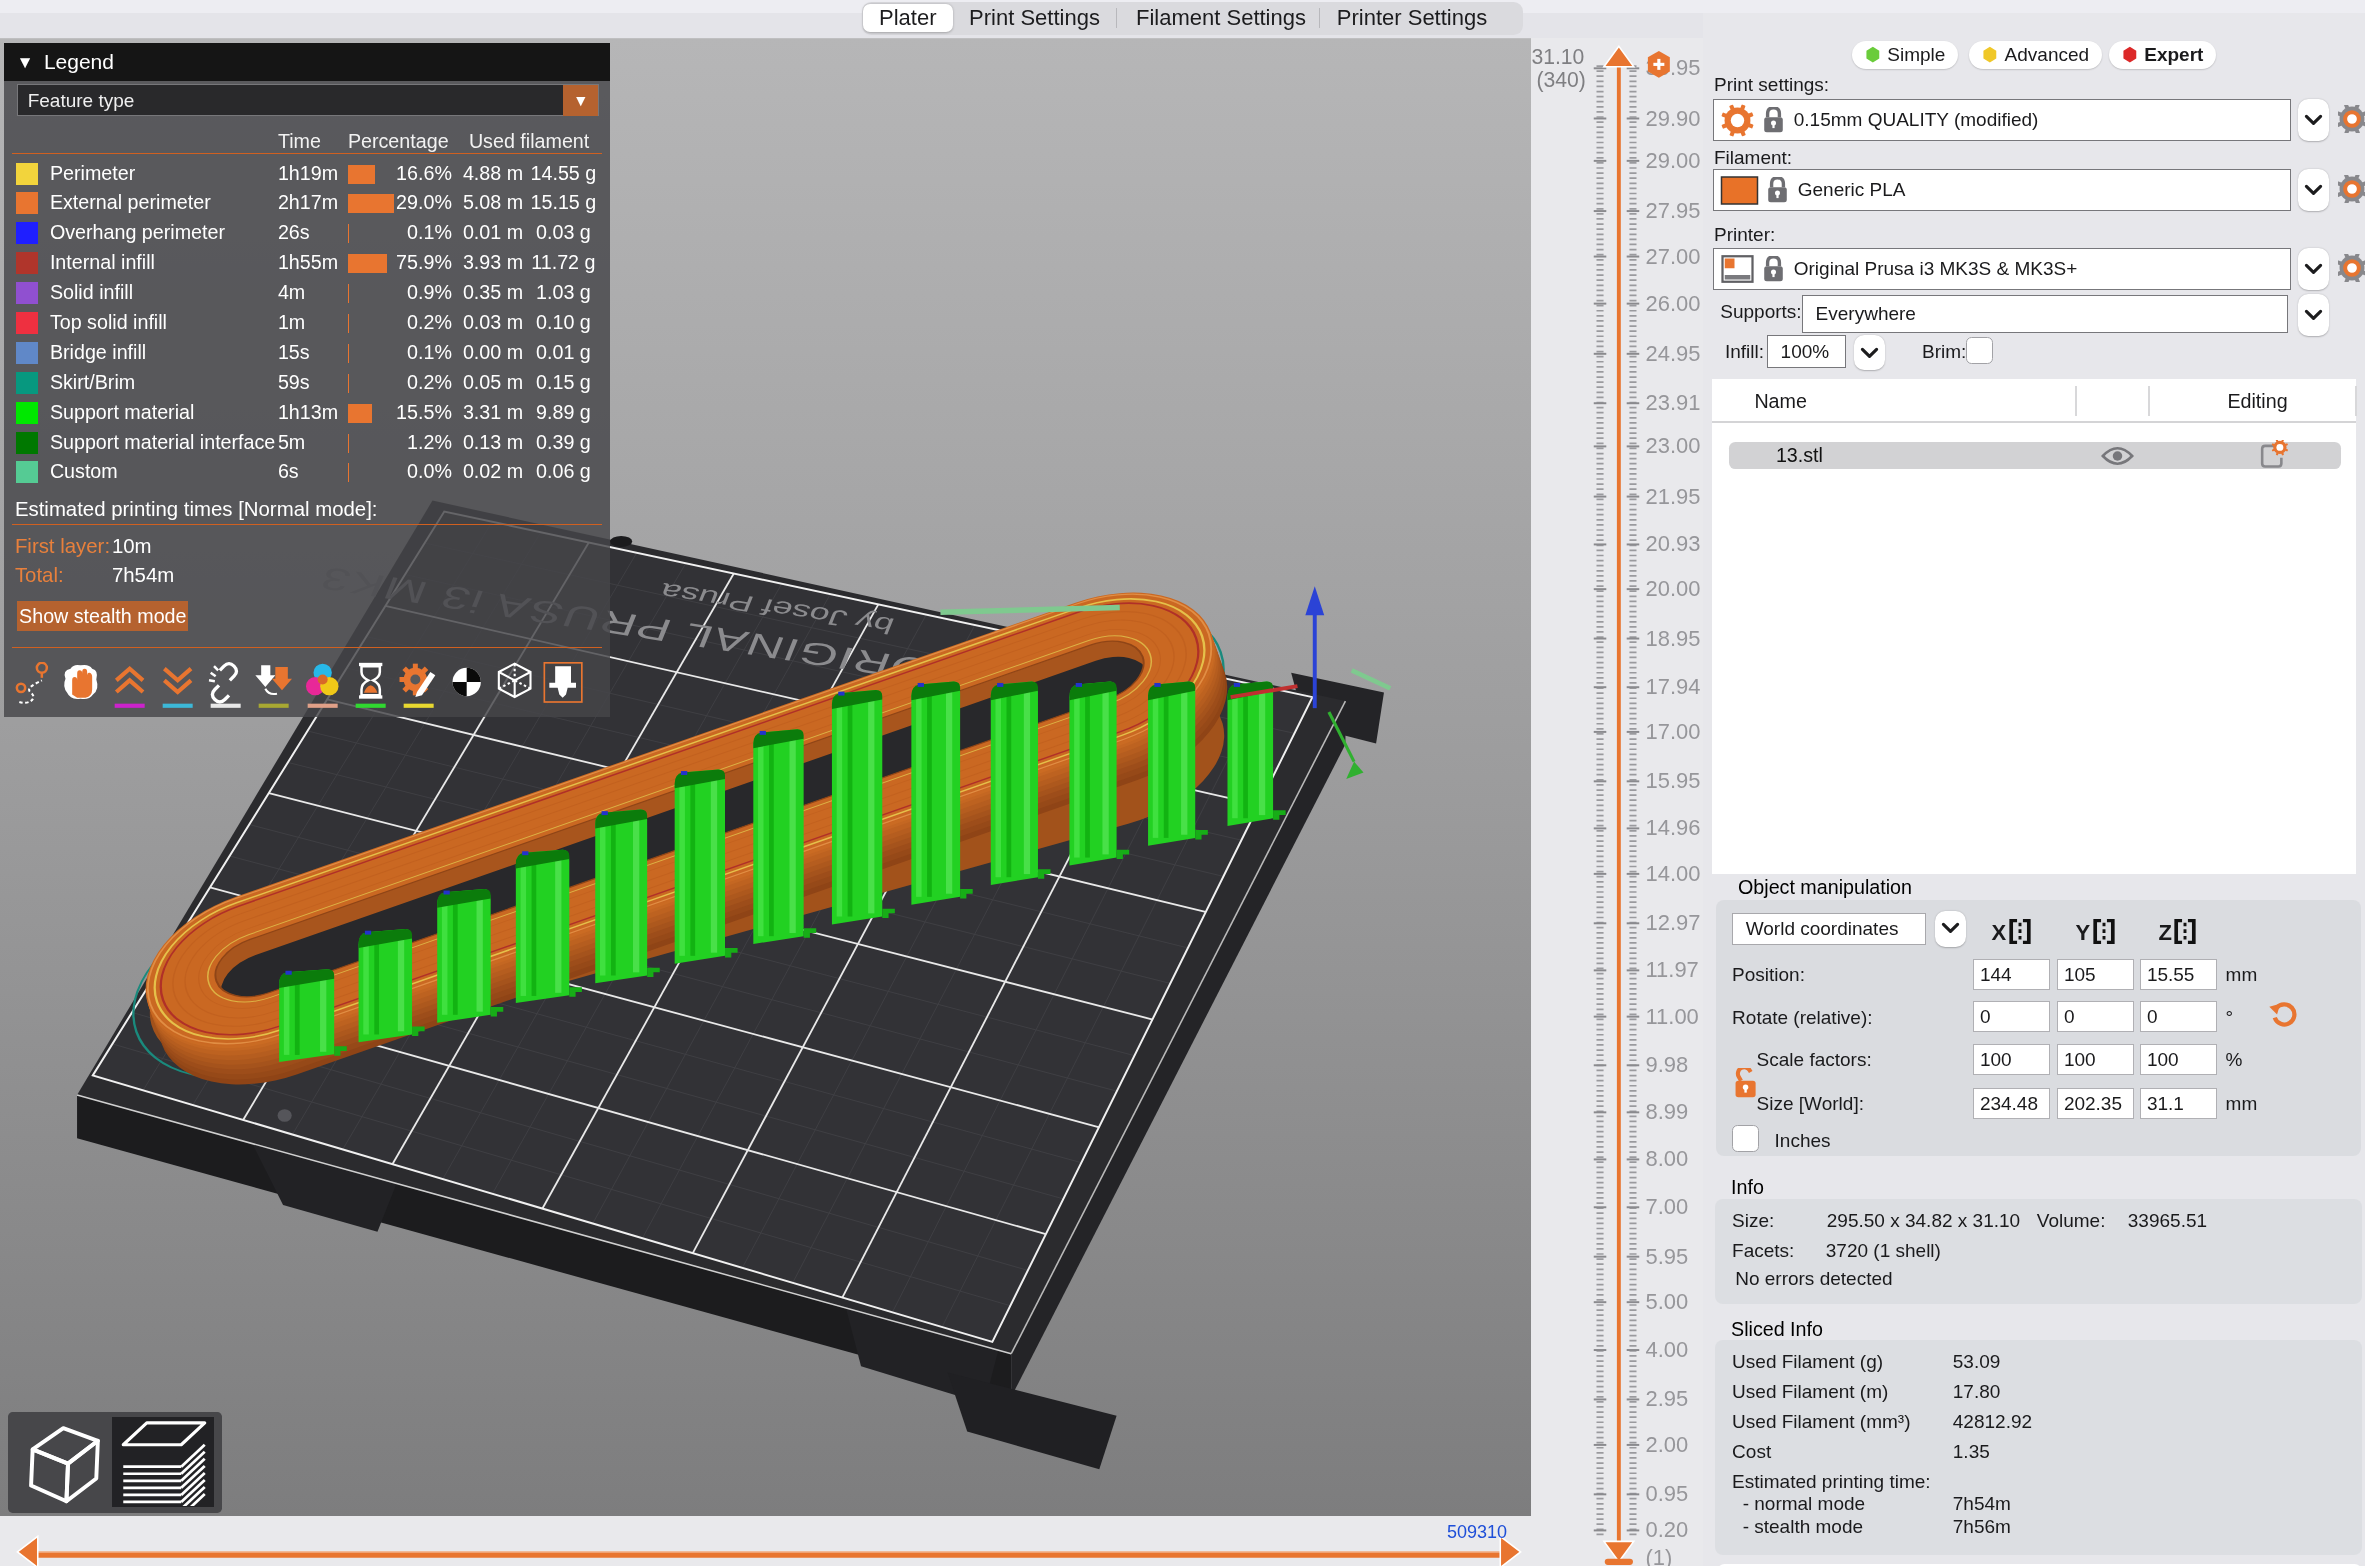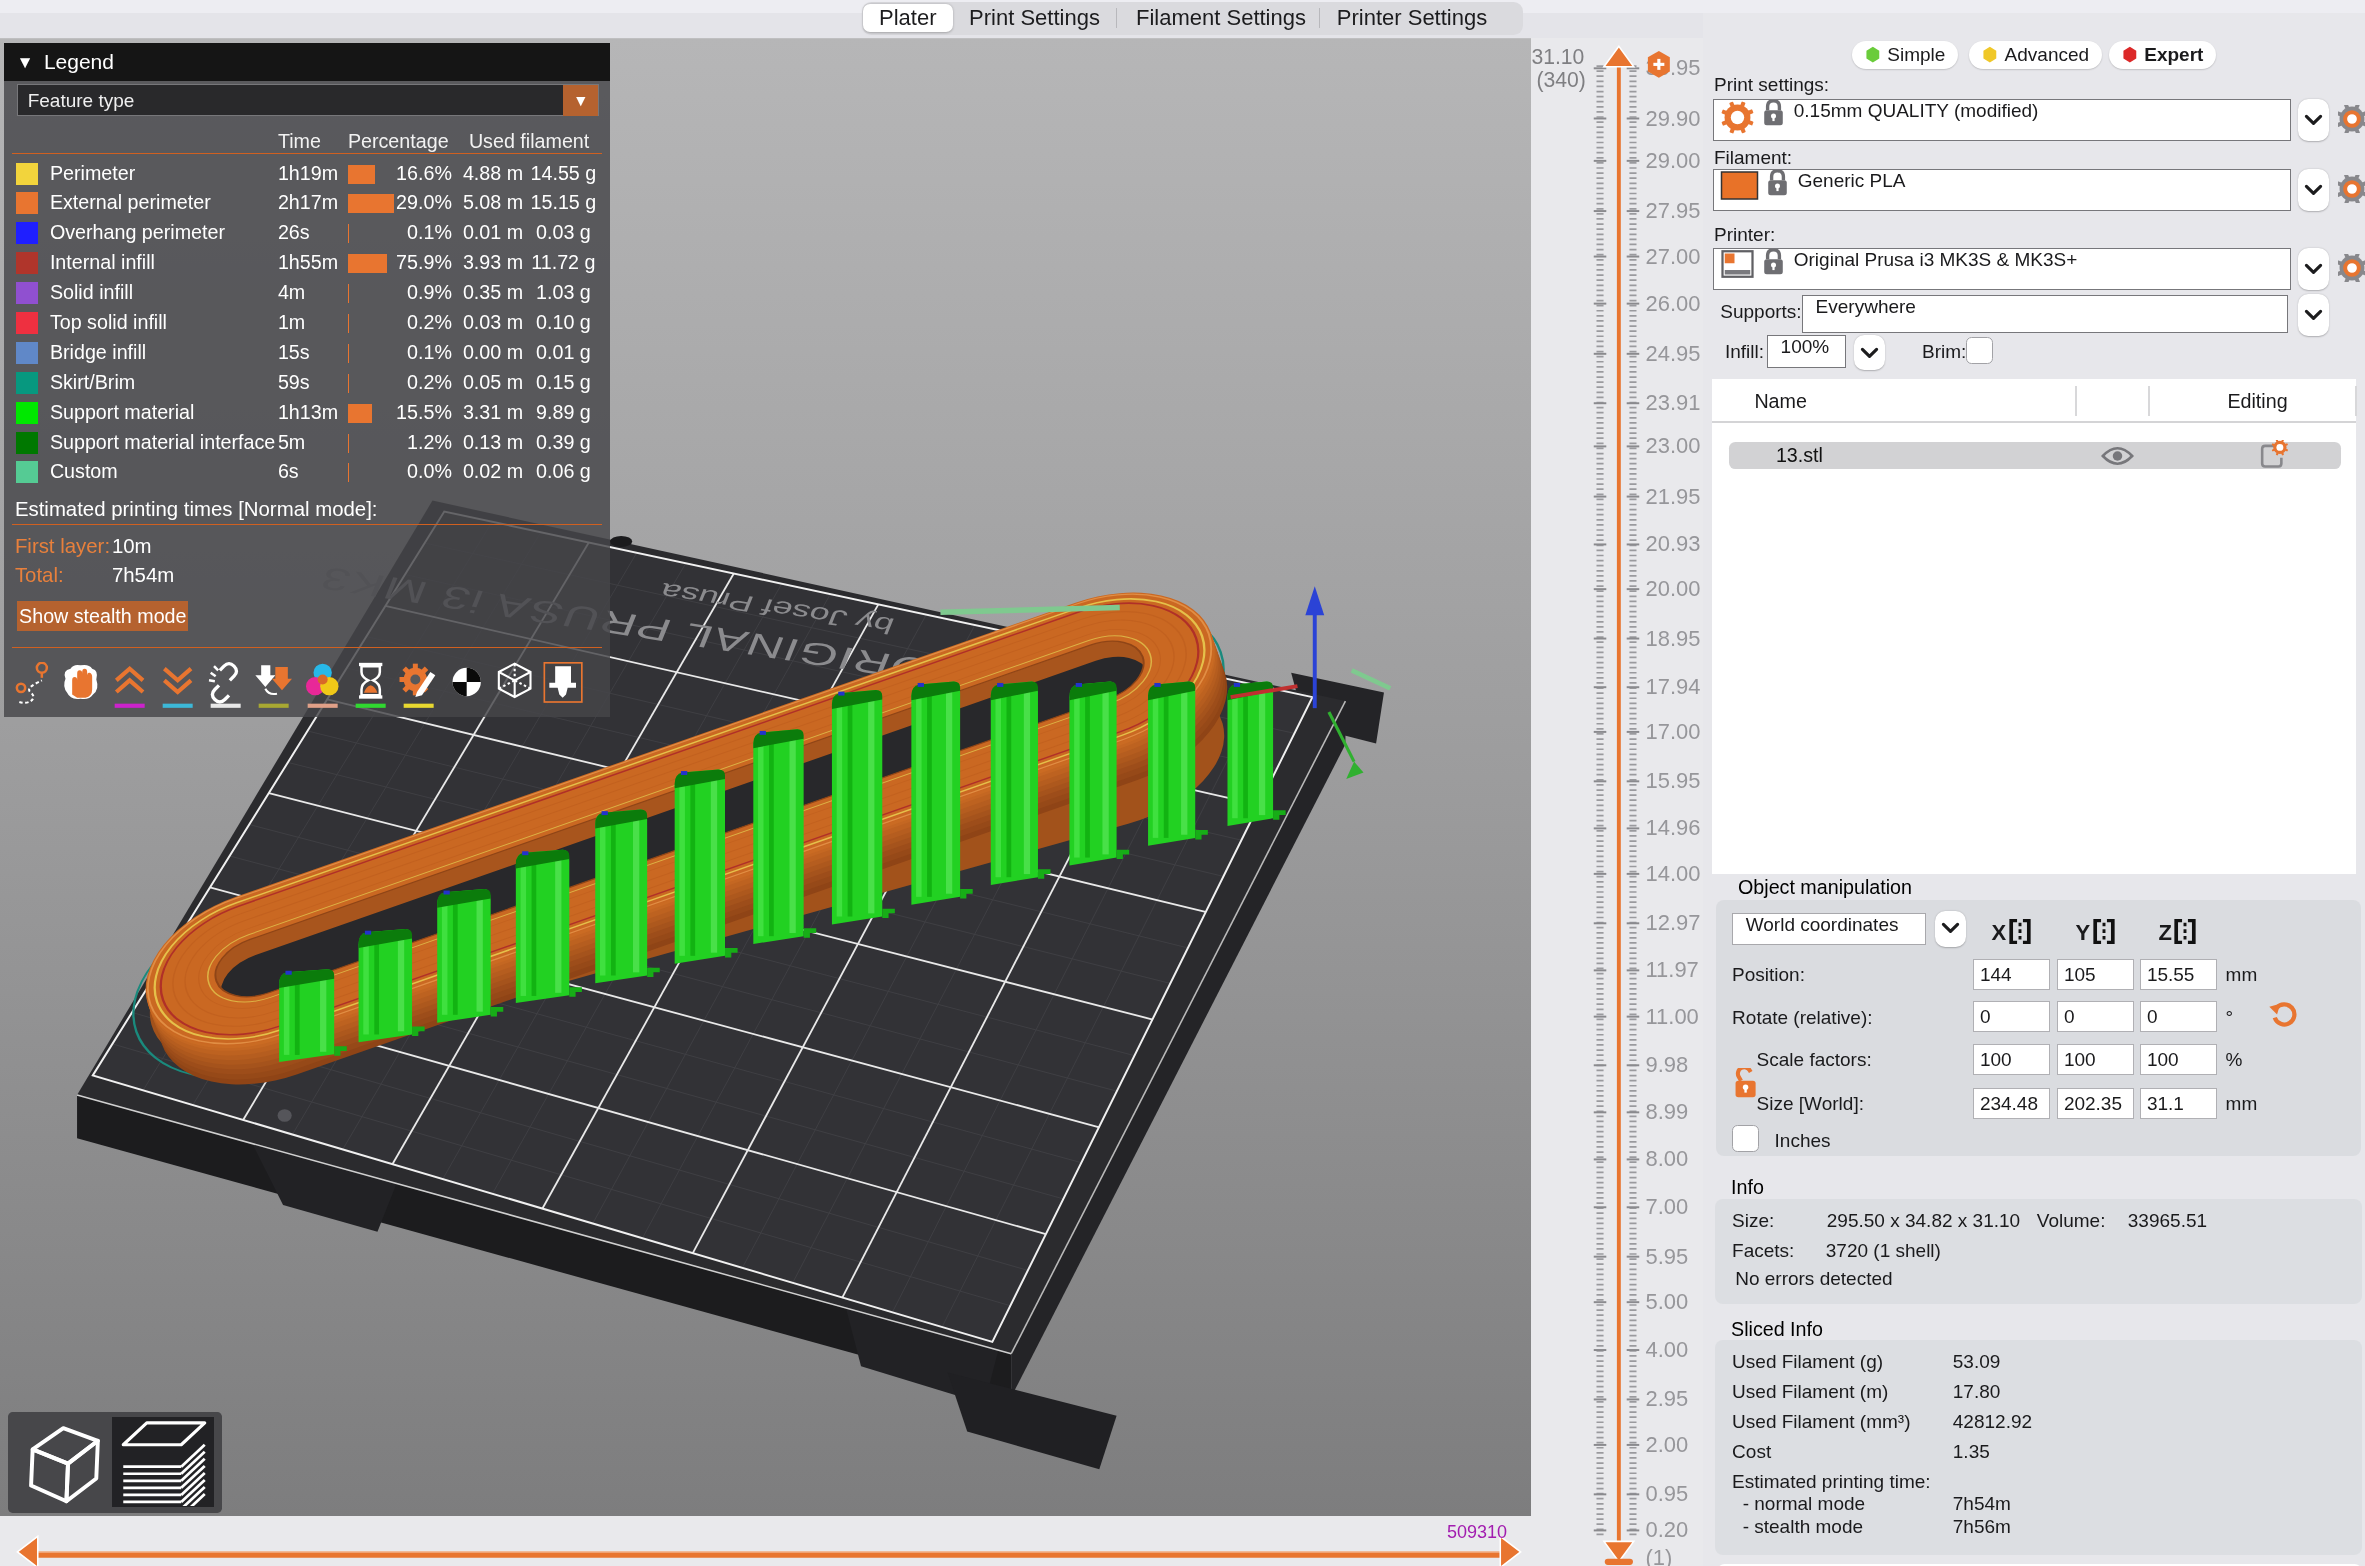--- a/index.html
+++ b/index.html
@@ -20,21 +20,21 @@
 .lname{position:absolute;left:46px;top:3.1px}
 .ltime{position:absolute;left:274px;top:3.1px}
 .lbar{position:absolute;left:344px;top:5.5px;height:19px;background:#e87530}
 .lpct{position:absolute;left:344px;width:104px;top:3.1px;text-align:right}
 .lm{position:absolute;left:459px;width:60px;top:3.1px;text-align:right}
 .lg{position:absolute;left:524px;width:71px;top:3.1px;text-align:center}
 #stealthbtn{position:absolute;left:13.4px;top:558px;width:171px;height:30px;background:#b5622f;color:#fff;font-size:19.7px;text-align:center;line-height:30px;white-space:nowrap}
 #rpanel{position:absolute;left:1703px;top:13.4px;width:663px;height:1553px;background:#e7e7eb;font-size:19px;color:#1a1a1c}
 .pill{position:absolute;top:27.5px;height:28px;background:#fff;border-radius:14px;font-size:19px;display:flex;align-items:center;justify-content:center;box-shadow:0 0.8px 1.6px rgba(0,0,0,0.2)}
 .plabel{position:absolute;font-size:19px;white-space:nowrap}
-.combo{position:absolute;width:578px;height:42px;background:#fff;border:1.6px solid #77777b;display:flex;align-items:flex-start;font-size:19px;padding-left:6.3px;white-space:nowrap}
+.combo{position:absolute;width:578px;height:42px;background:#fff;border:1.6px solid #77777b;display:flex;align-items:center;font-size:19px;padding-left:6.3px;white-space:nowrap}
 .arrowbtn{position:absolute;background:#fff;border-radius:10.2px;display:flex;align-items:center;justify-content:center;box-shadow:0 0.8px 1.6px rgba(0,0,0,0.25)}
 .checkbox{position:absolute;width:27px;height:27px;background:#fff;border:1.2px solid #a2a2a6;border-radius:5.5px}
 #objlist{position:absolute;left:9.4px;top:366px;width:644px;height:495px;background:#fff}
 #objrow{position:absolute;left:16.5px;top:63px;width:612px;height:27px;background:#d2d2d4;border-radius:6.3px;font-size:19.7px;line-height:27px;padding-left:47px;color:#111}
 .sectlabel{position:absolute;font-size:19.7px;color:#000000}
 #manip{position:absolute;left:12.6px;top:887px;width:645px;height:256px;background:#dadce0;border-radius:7.9px;font-size:19px}
 .mlabel{position:absolute;font-size:19px;white-space:nowrap}
 .minput{position:absolute;width:77px;height:31px;background:#fff;border:1.2px solid #b0b0b4;font-size:19px;padding:3.9px 0 0 6.3px}
 .infobox{position:absolute;left:11.8px;width:647px;background:#dcdee2;border-radius:7.9px}
 .ilabel{position:absolute;font-size:19px;white-space:nowrap}
@@ -584,21 +584,21 @@
       <line x1="82" y1="116" x2="112" y2="88" stroke="#fff" stroke-width="3.5"></line>
       <line x1="8" y1="125" x2="82" y2="125" stroke="#fff" stroke-width="3.5"></line>
       <line x1="82" y1="125" x2="112" y2="97" stroke="#fff" stroke-width="3.5"></line>
     </svg>
   </div>
 <div id="hslider"><svg width="1531" height="50" viewBox="0 0 1947 64">
       <line x1="40" y1="50" x2="1922" y2="50" stroke="#e87530" stroke-width="7"></line>
       <line x1="40" y1="46" x2="1922" y2="46" stroke="#f2a87c" stroke-width="2"></line>
       <polygon points="16,46 42,26 42,66 Z" fill="#e87530" stroke="#fff" stroke-width="2"></polygon>
       <polygon points="1940,46 1914,26 1914,66 Z" fill="#e87530" stroke="#fff" stroke-width="2"></polygon>
-    </svg><div style="position:absolute;left:1447px;top:6.3px;font-size:18px;color:#a21caf">509310</div></div>
+    </svg><div style="position:absolute;left:1447px;top:6.3px;font-size:18px;color:#1d4ed8">509310</div></div>
 <div id="tabbar">
     <div class="tab active" style="left:0.8px;width:90px">Plater</div>
     <div class="tab" style="left:105px;width:135px">Print Settings</div>
     <div class="tabsep" style="left:254px"></div>
     <div class="tab" style="left:274px;width:167px">Filament Settings</div>
     <div class="tabsep" style="left:457px"></div>
     <div class="tab" style="left:473px;width:154px">Printer Settings</div>
   </div>
 <div style="position:absolute;left:2353px;top:23.6px;width:12.6px;height:27px;background:#fff;border-radius:6.3px 0 0 6.3px"></div>
 <div id="rpanel">

